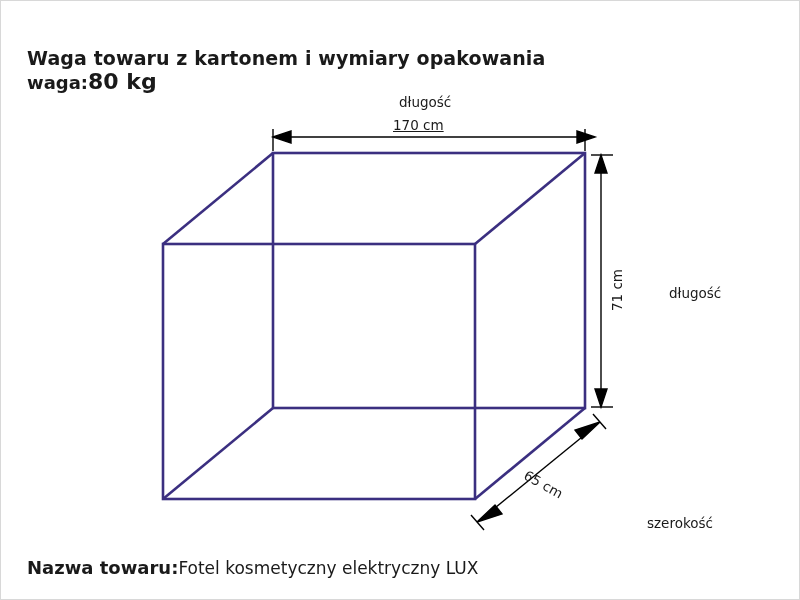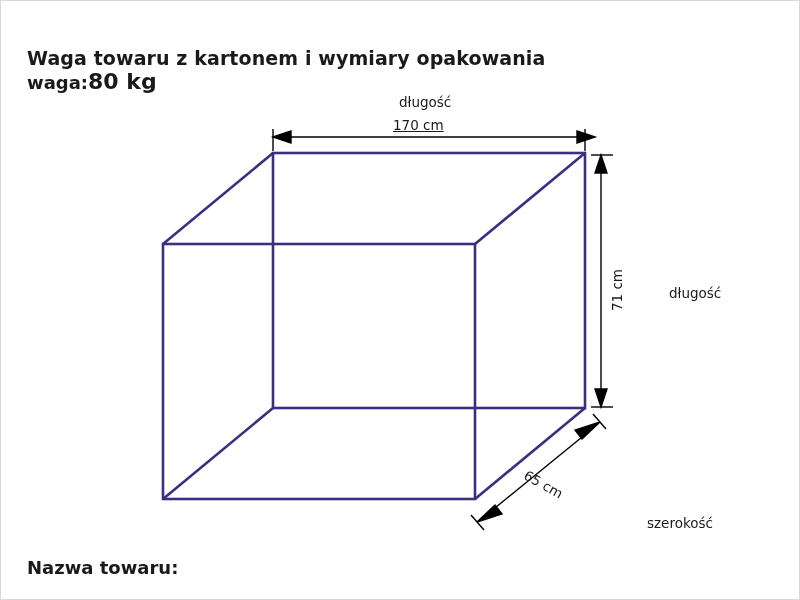--- a/index.html
+++ b/index.html
@@ -147,15 +147,16 @@
   <div class="ann ann-length-val">170 cm</div>
 
   <div class="ann ann-height-word">długość</div>
   <div class="ann ann-height-val">71 cm</div>
 
   <div class="ann ann-width-word">szerokość</div>
   <div class="ann ann-width-val">65 cm</div>
 
   <div class="name-row">
     <span class="name-label">Nazwa towaru:</span>
+    <span class="name-value">Fotel kosmetyczny elektryczny LUX</span>
   </div>
 
 </div>
 
 </body></html>

